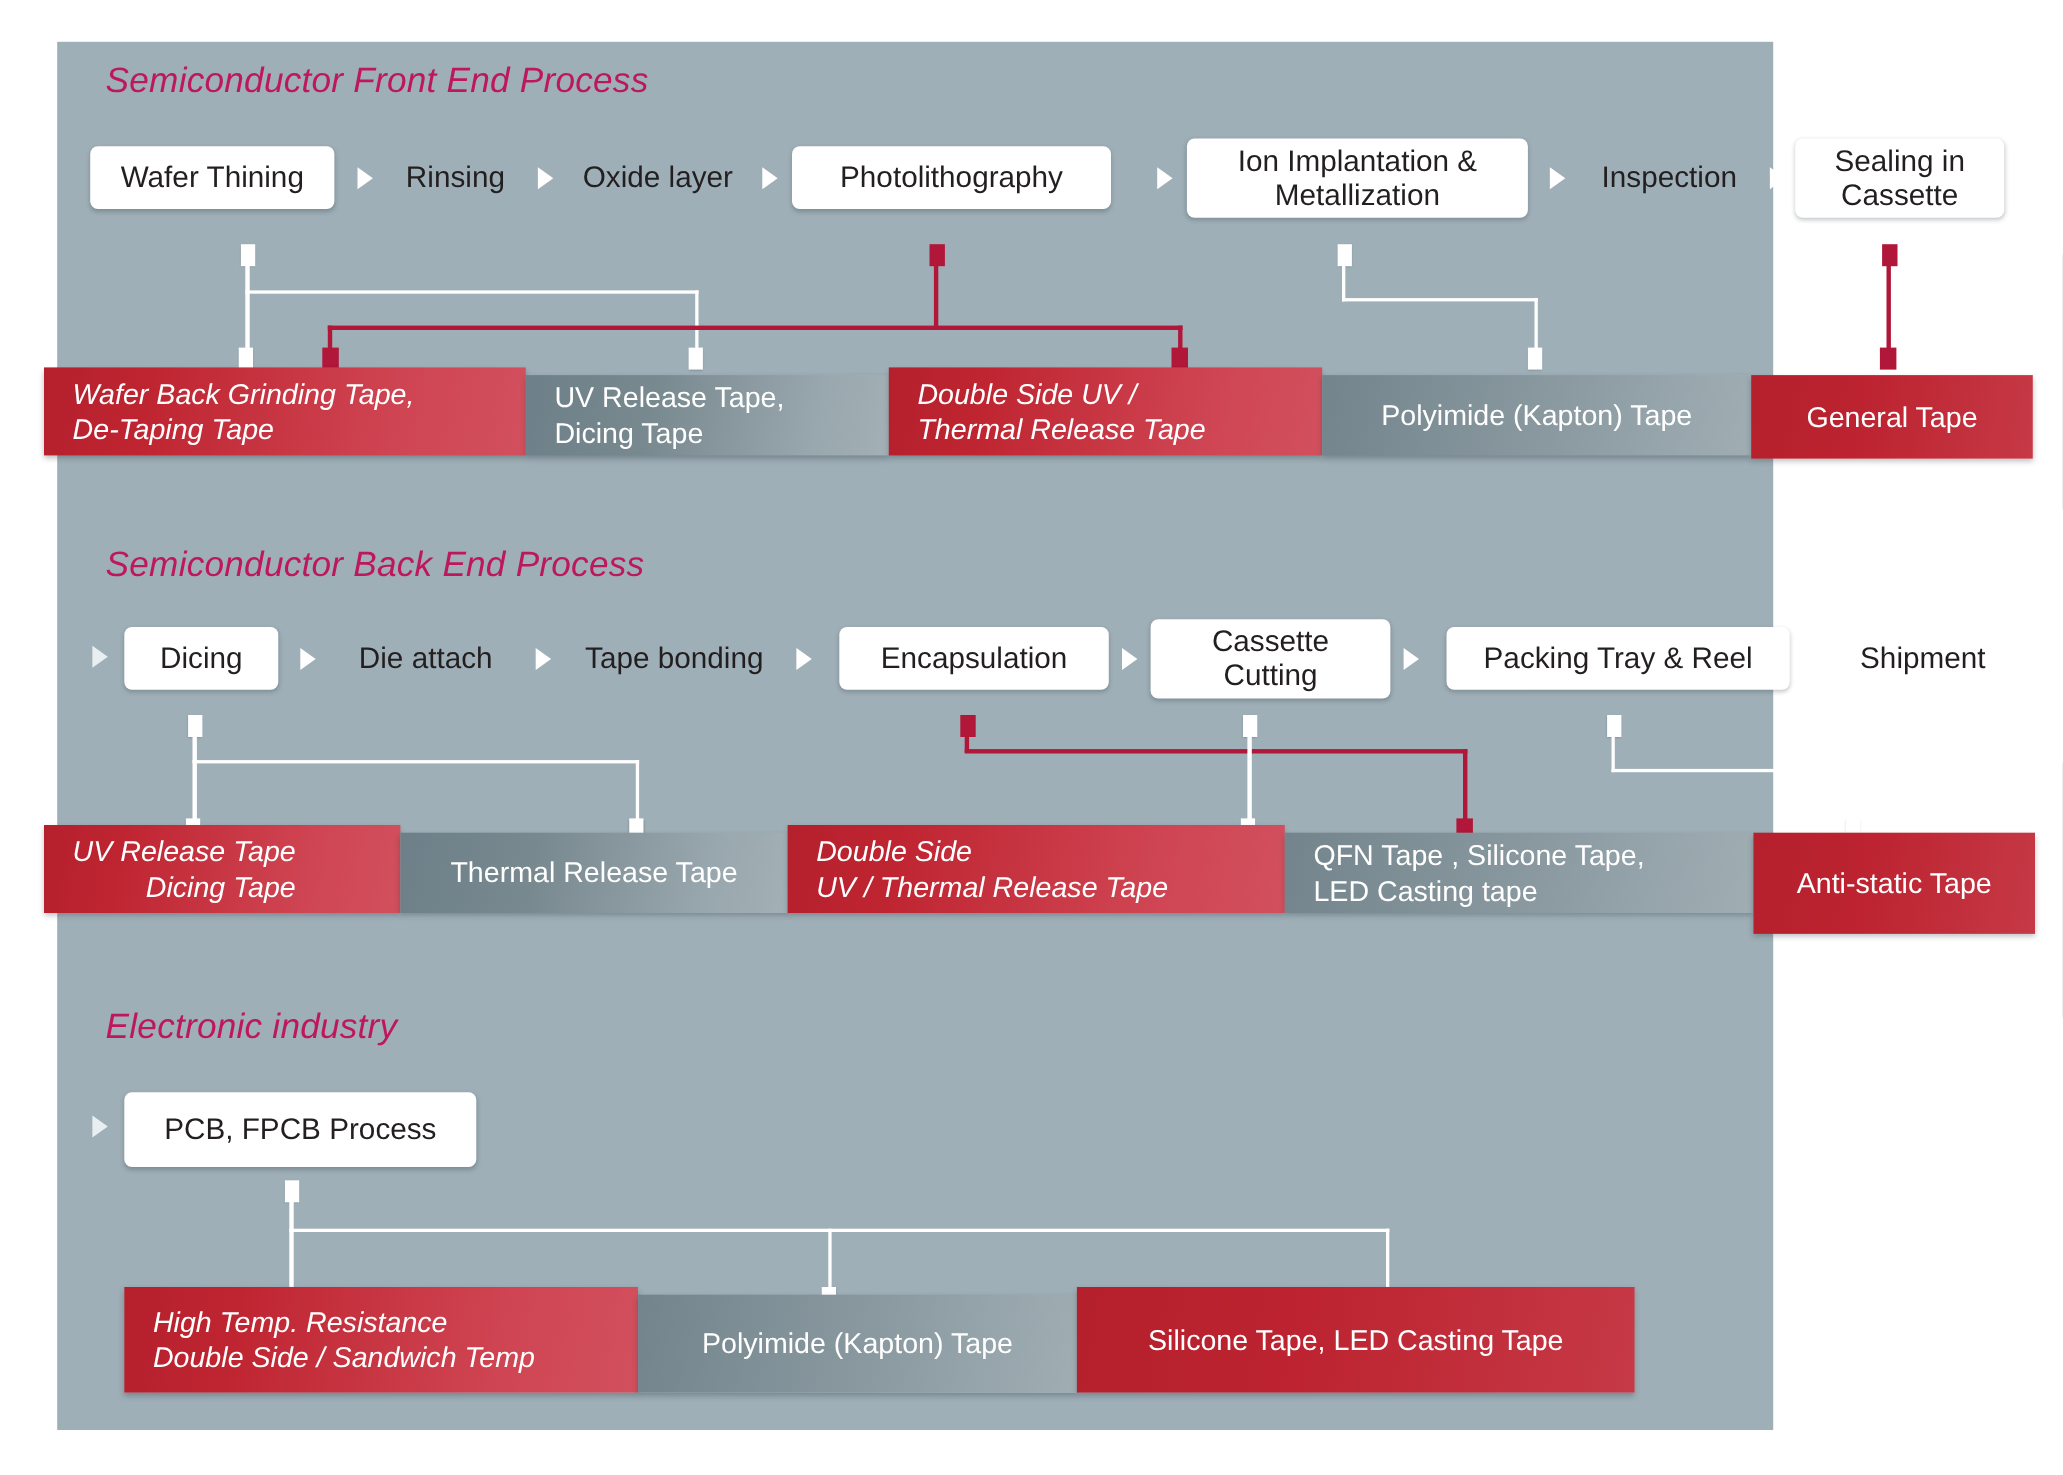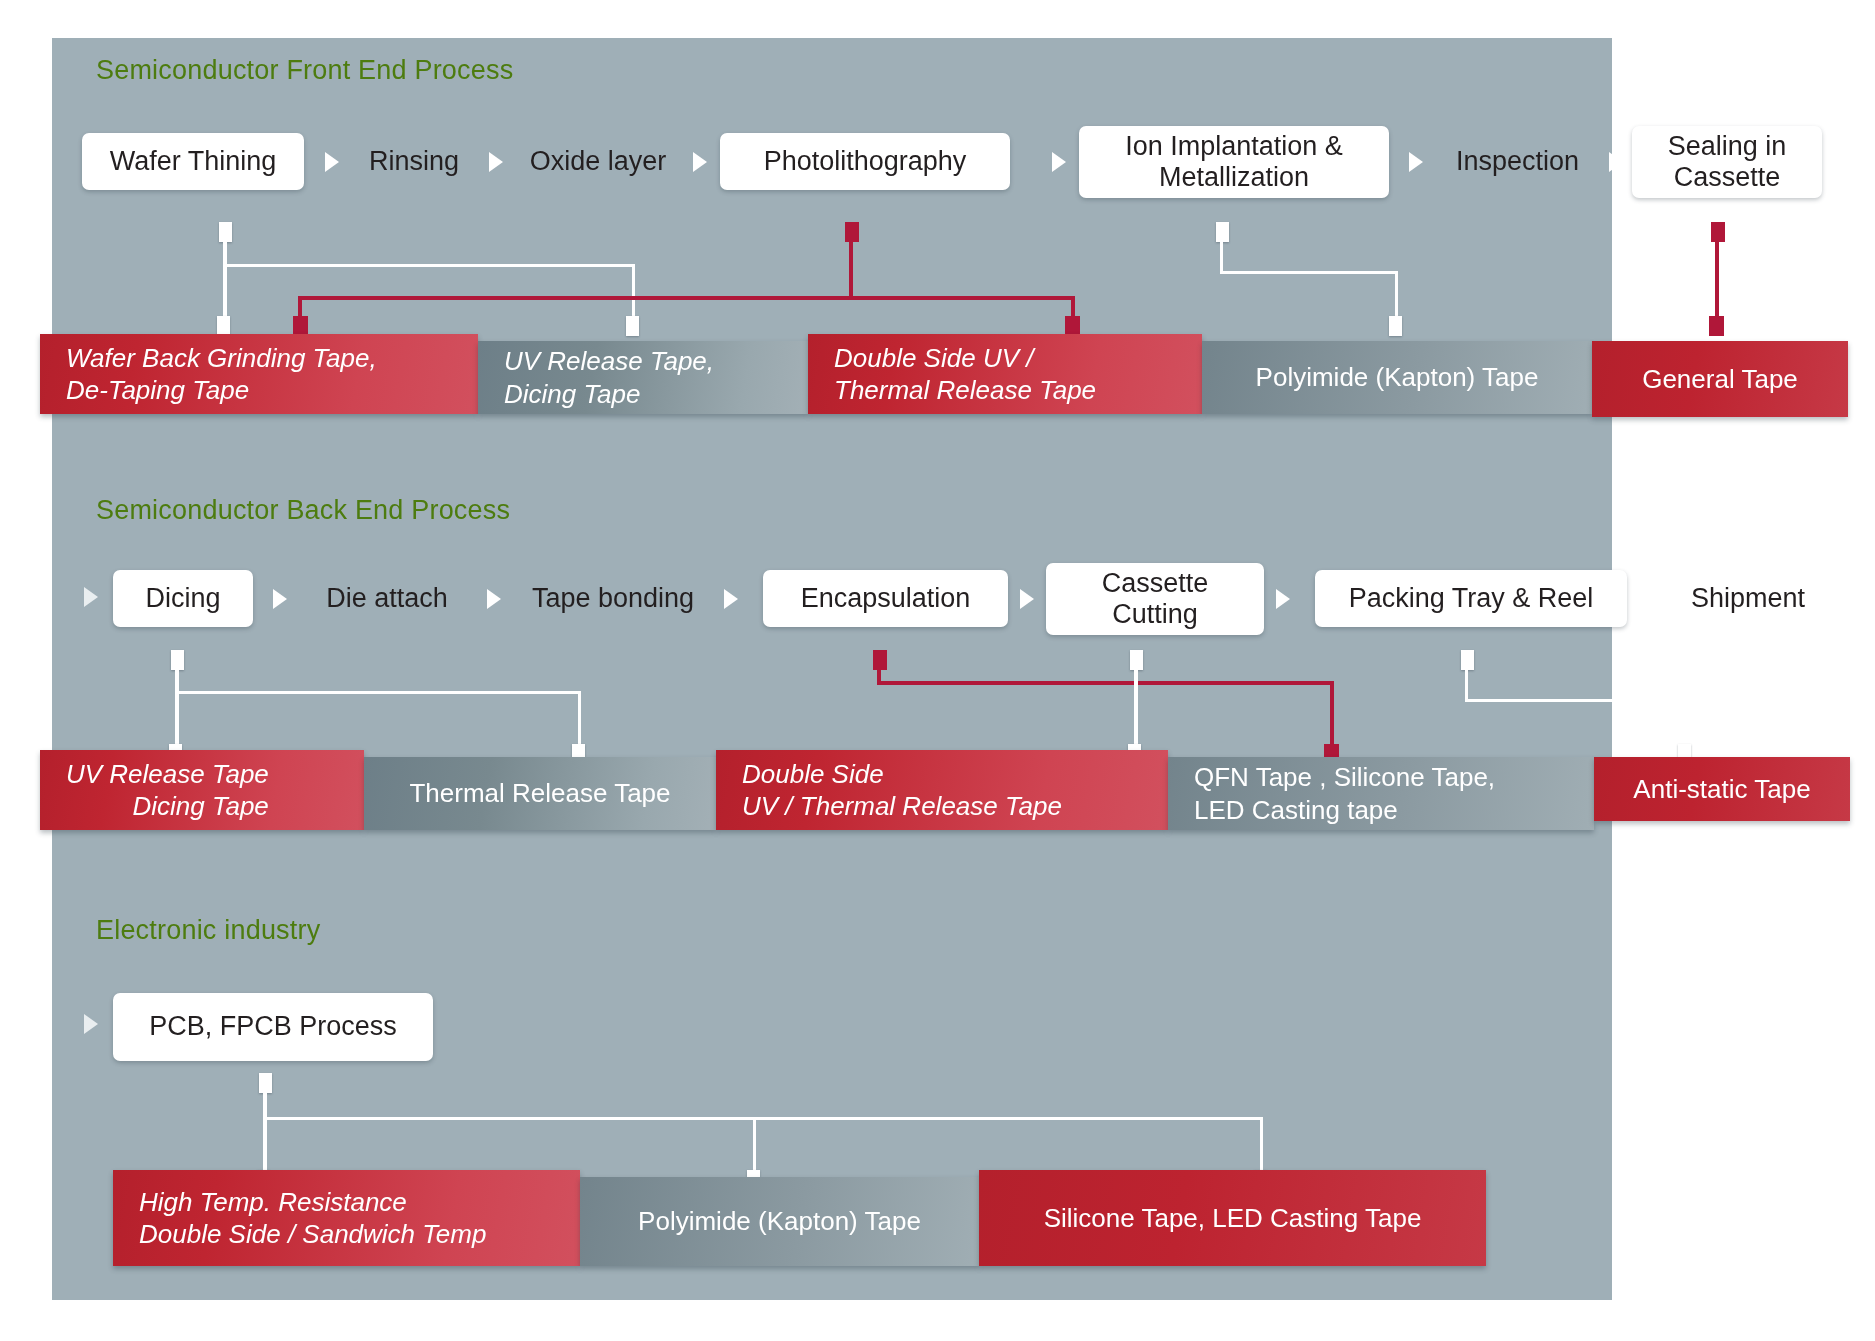--- a/index.html
+++ b/index.html
@@ -5,22 +5,23 @@
   html,body{margin:0;padding:0;background:#ffffff;}
   body{width:1875px;height:1341px;font-family:"Liberation Sans",sans-serif;}
   #stage{position:relative;width:1875px;height:1341px;overflow:hidden;background:#ffffff;}
 
   .panel{
     position:absolute;left:52px;top:38px;width:1560px;height:1262px;
     background:#9fafb7;
   }
 
   .section-title{
-    position:absolute;color:#4d7c0f;font-size:27px;letter-spacing:.2px;
+    position:absolute;color:#be185d;font-size:32px;letter-spacing:.2px;
     white-space:nowrap;
+    font-style:italic;
   }
 
   
   .step{
     position:absolute;display:flex;align-items:center;justify-content:center;
     color:#231f20;font-size:27px;line-height:1.15;text-align:center;
     white-space:pre-line;
   }
   .step.boxed{
     background:#ffffff;border-radius:7px;
@@ -103,21 +104,21 @@
   <div class="ln w" style="left:1395px;top:271px;width:3px;height:55px;"></div>
   <div class="node w" style="left:1389px;top:316px;width:13px;height:20px;"></div>
 
   <div class="node r" style="left:1711px;top:222px;width:14px;height:20px;"></div>
   <div class="ln r" style="left:1715px;top:228px;width:4px;height:98px;"></div>
   <div class="node r" style="left:1709px;top:316px;width:15px;height:20px;"></div>
 
   <div class="tapebar red" style="left:40px;top:334px;width:438px;height:80px;">
     <span class="txt">Wafer Back Grinding Tape,
 De-Taping  Tape</span></div>
-  <div class="tapebar grey" style="left:478px;top:341px;width:330px;height:73px;font-style:italic;">
+  <div class="tapebar grey" style="left:478px;top:341px;width:330px;height:73px;">
     <span class="txt">UV Release Tape,
 Dicing Tape</span></div>
   <div class="tapebar red" style="left:808px;top:334px;width:394px;height:80px;">
     <span class="txt">Double Side UV /
 Thermal Release Tape</span></div>
   <div class="tapebar greyflat center" style="left:1202px;top:341px;width:390px;height:73px;">
     <span class="txt">Polyimide (Kapton) Tape</span></div>
   <div class="tapebar redflat center" style="left:1592px;top:341px;width:256px;height:76px;">
     <span class="txt">General Tape</span></div>
 
@@ -166,21 +167,21 @@
     <span class="txt">UV Release Tape
 Dicing Tape</span></div>
   <div class="tapebar grey center" style="left:364px;top:757px;width:352px;height:73px;">
     <span class="txt">Thermal Release Tape</span></div>
   <div class="tapebar red" style="left:716px;top:750px;width:452px;height:80px;">
     <span class="txt">Double Side
 UV / Thermal Release Tape</span></div>
   <div class="tapebar greyflat" style="left:1168px;top:757px;width:426px;height:73px;">
     <span class="txt">QFN Tape , Silicone Tape,
 LED Casting tape</span></div>
-  <div class="tapebar redflat center" style="left:1594px;top:757px;width:256px;height:64px;">
+  <div class="tapebar redflat center" style="left:1594px;top:757px;width:256px;height:92px;">
     <span class="txt">Anti-static Tape</span></div>
 
   <div class="section-title" style="left:96px;top:915px;">Electronic industry</div>
 
   <div class="arrow dark" style="left:84px;top:1014px;"></div>
   <div class="step boxed" style="left:113px;top:993px;width:320px;height:68px;">PCB, FPCB Process</div>
 
   <div class="node w" style="left:259px;top:1073px;width:13px;height:20px;"></div>
   <div class="ln w" style="left:263px;top:1079px;width:4px;height:101px;"></div>
   <div class="ln w" style="left:263px;top:1117px;width:1000px;height:3px;"></div>

